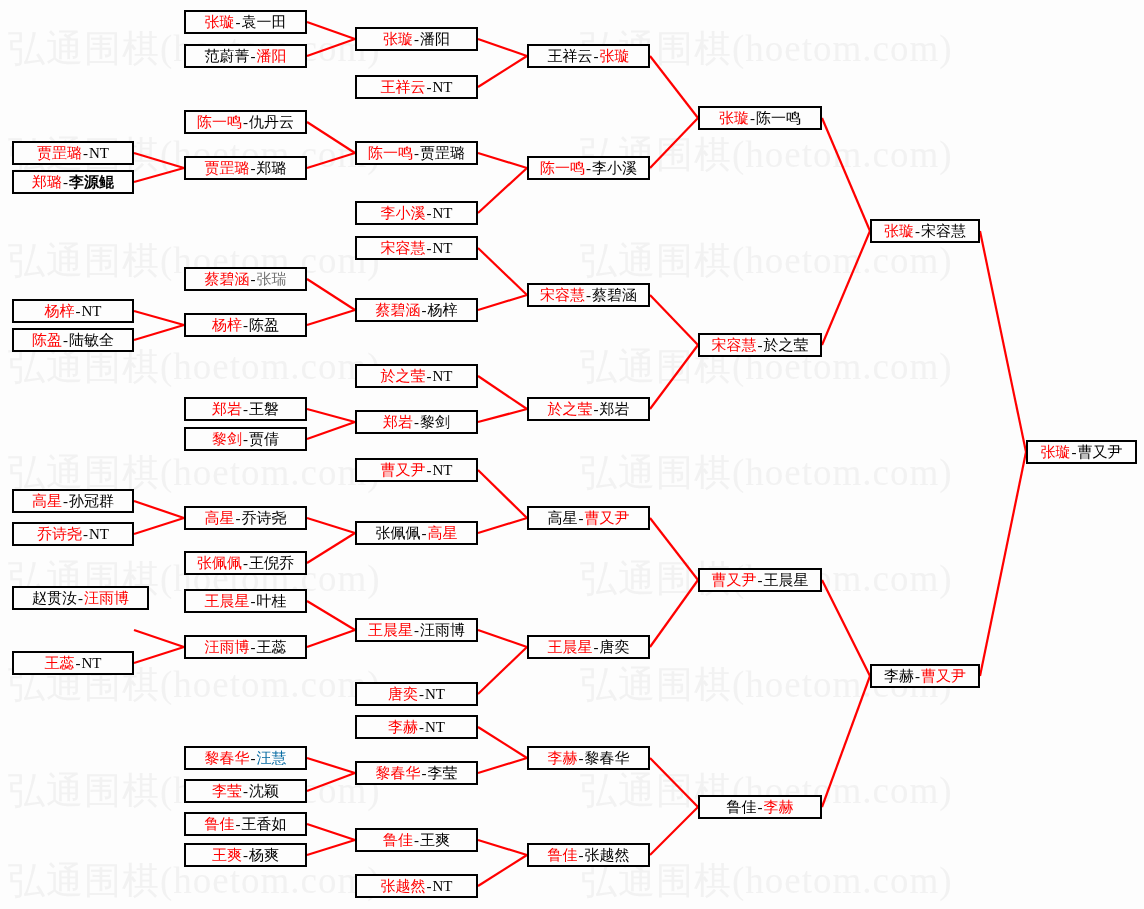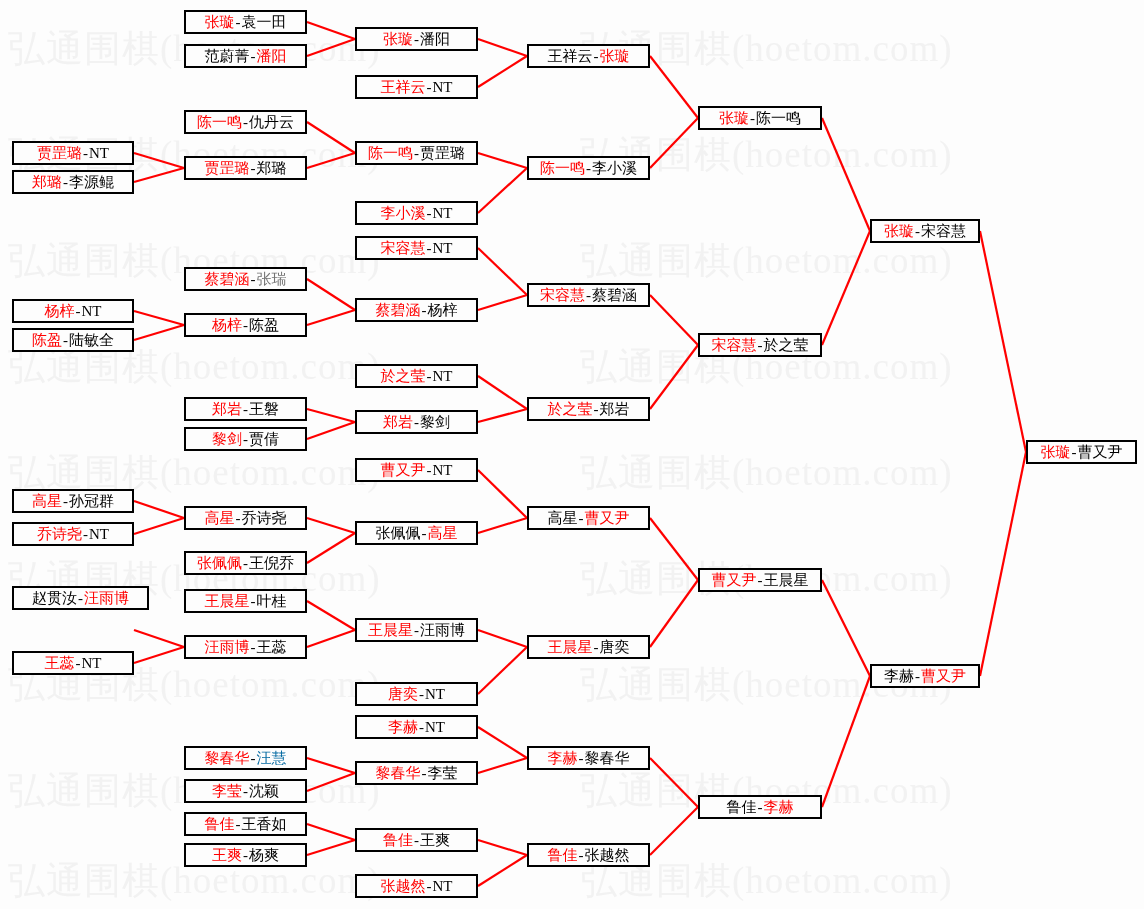--- a/index.html
+++ b/index.html
@@ -145,21 +145,21 @@
 
   <div id="boxes-layer">
       <div class="match-box" style="left: 12px; top: 141px; width: 122px; height: 24px; border-color: rgb(0, 0, 0);">
         <span class="p-win" style="color: rgb(255, 0, 0);">贾罡璐</span>
         <span class="sep">-</span>
         <span class="p-lose" style="color: rgb(0, 0, 0);">NT</span>
       </div>
       <div class="match-box" style="left: 12px; top: 170px; width: 122px; height: 24px; border-color: rgb(0, 0, 0);">
         <span class="p-win" style="color: rgb(255, 0, 0);">郑璐</span>
         <span class="sep">-</span>
-        <span class="p-lose" style="color: rgb(0, 0, 0);">李源鲲</span>
+        <span class="p-lose" style="color: rgb(0, 0, 0); font-weight: bold;">李源鲲</span>
       </div>
       <div class="match-box" style="left: 12px; top: 299px; width: 122px; height: 24px; border-color: rgb(0, 0, 0);">
         <span class="p-win" style="color: rgb(255, 0, 0);">杨梓</span>
         <span class="sep">-</span>
         <span class="p-lose" style="color: rgb(0, 0, 0);">NT</span>
       </div>
       <div class="match-box" style="left: 12px; top: 328px; width: 122px; height: 24px; border-color: rgb(0, 0, 0);">
         <span class="p-win" style="color: rgb(255, 0, 0);">陈盈</span>
         <span class="sep">-</span>
         <span class="p-lose" style="color: rgb(0, 0, 0);">陆敏全</span>

